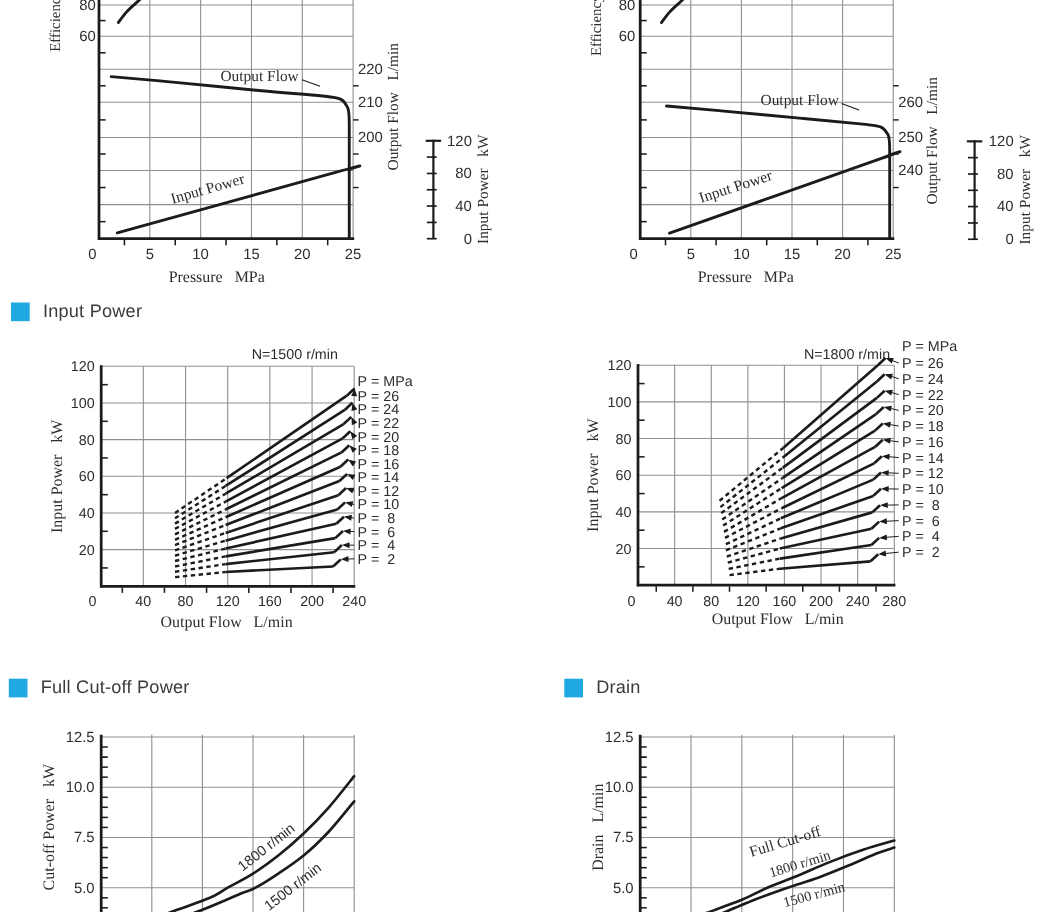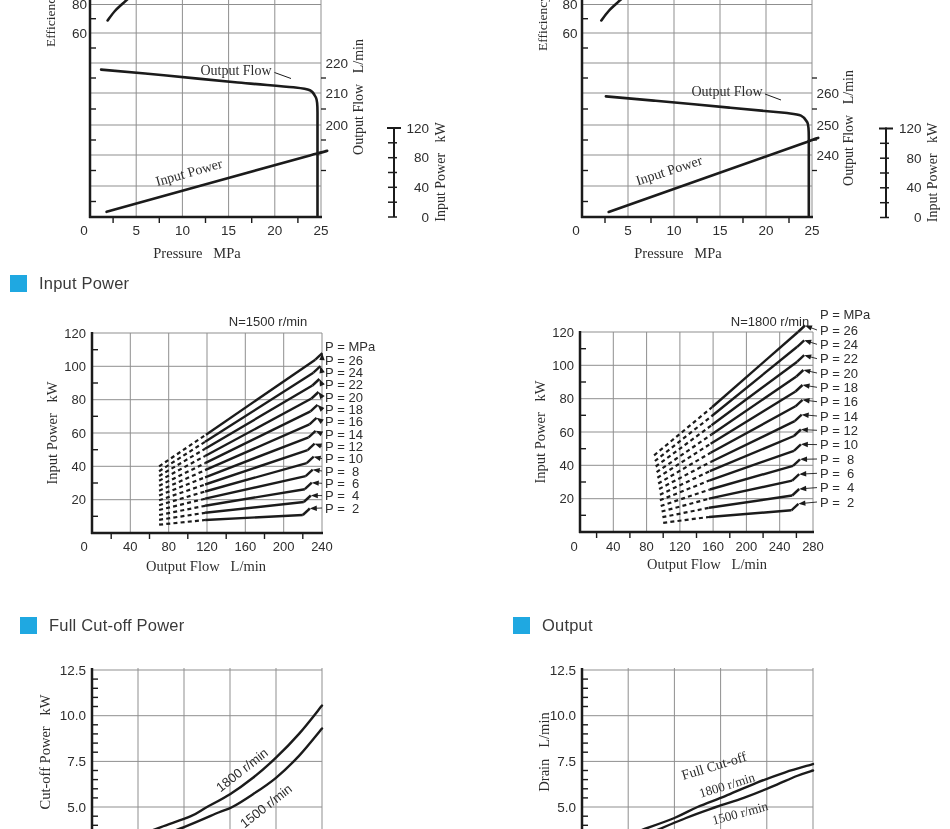--- a/index.html
+++ b/index.html
@@ -391,28 +391,28 @@
     <polygon points="799.2,489 806.4,491.2 806,485.8" fill="#1b1b1b"></polygon>
     <text x="820" y="487.6" text-anchor="start" font-size="13" class="ts" dominant-baseline="central">P&nbsp;=&nbsp;&nbsp;4</text>
     <line x1="663.2" y1="522.8" x2="709" y2="517" stroke="#1b1b1b" stroke-width="2.2" stroke-dasharray="4 3.2"></line>
     <line x1="709" y1="517" x2="791.4" y2="510.3" stroke="#1b1b1b" stroke-width="2.4"></line>
     <line x1="791.4" y1="510.3" x2="798.4" y2="503.8" stroke="#1b1b1b" stroke-width="2.4"></line>
     <line x1="800.4" y1="503.6" x2="817" y2="502" stroke="#1b1b1b" stroke-width="0.9"></line>
     <polygon points="798.4,503.8 805.6,505.8 805.1,500.4" fill="#1b1b1b"></polygon>
     <text x="820" y="502" text-anchor="start" font-size="13" class="ts" dominant-baseline="central">P&nbsp;=&nbsp;&nbsp;2</text>
   </svg>
 
-<div class="sec" style="top:616px;left:20px">
+<div class="sec" style="top:616px;left:8px">
   <span class="sq"></span>
   <span class="sec-label">Full Cut-off Power</span>
 </div>
 
 <div class="sec" style="top:616px;left:513px">
   <span class="sq"></span>
-  <span class="sec-label">Output</span>
+  <span class="sec-label">Drain</span>
 </div>
 
 <svg id="svg-bottom" style="top:655px" width="950" height="174" viewBox="0 655 950 174">
     <line x1="92" y1="670" x2="322" y2="670" stroke="#8f8f8f" stroke-width="1"></line>
     <line x1="92" y1="715.7" x2="322" y2="715.7" stroke="#8f8f8f" stroke-width="1"></line>
     <line x1="92" y1="761.4" x2="322" y2="761.4" stroke="#8f8f8f" stroke-width="1"></line>
     <line x1="92" y1="807" x2="322" y2="807" stroke="#8f8f8f" stroke-width="1"></line>
     <line x1="138" y1="668" x2="138" y2="832" stroke="#8f8f8f" stroke-width="1"></line>
     <line x1="184" y1="668" x2="184" y2="832" stroke="#8f8f8f" stroke-width="1"></line>
     <line x1="230" y1="668" x2="230" y2="832" stroke="#8f8f8f" stroke-width="1"></line>

